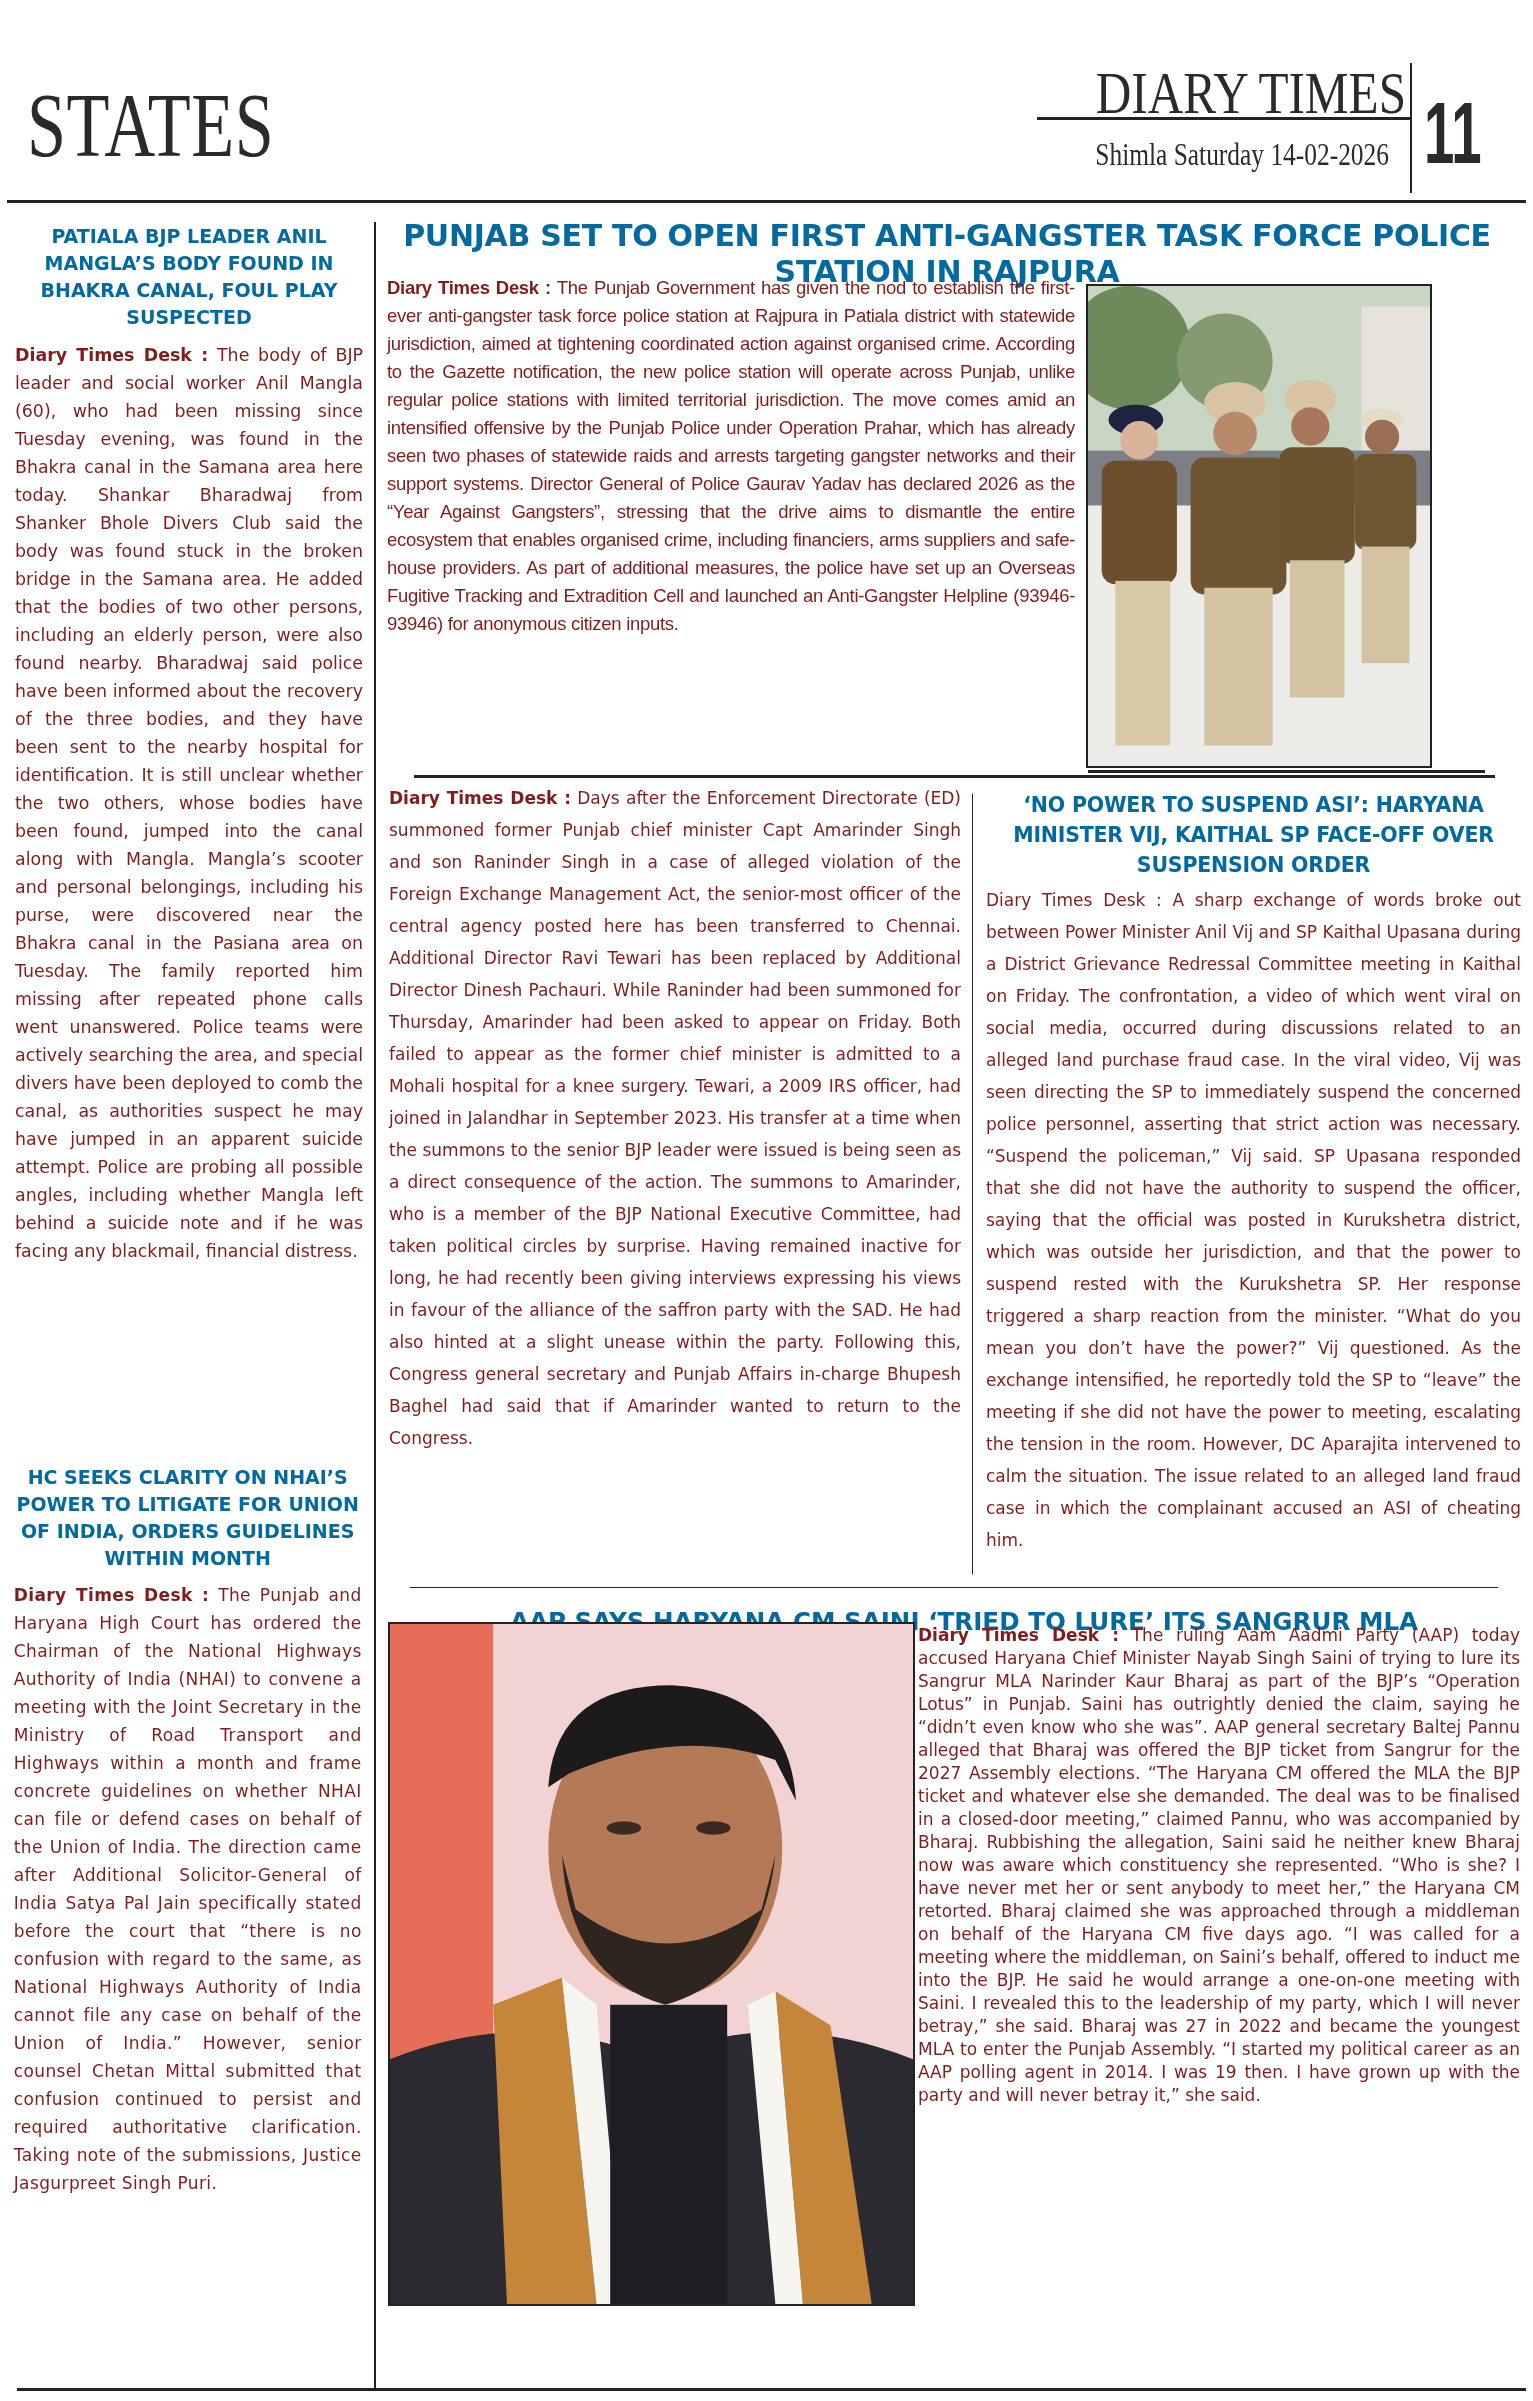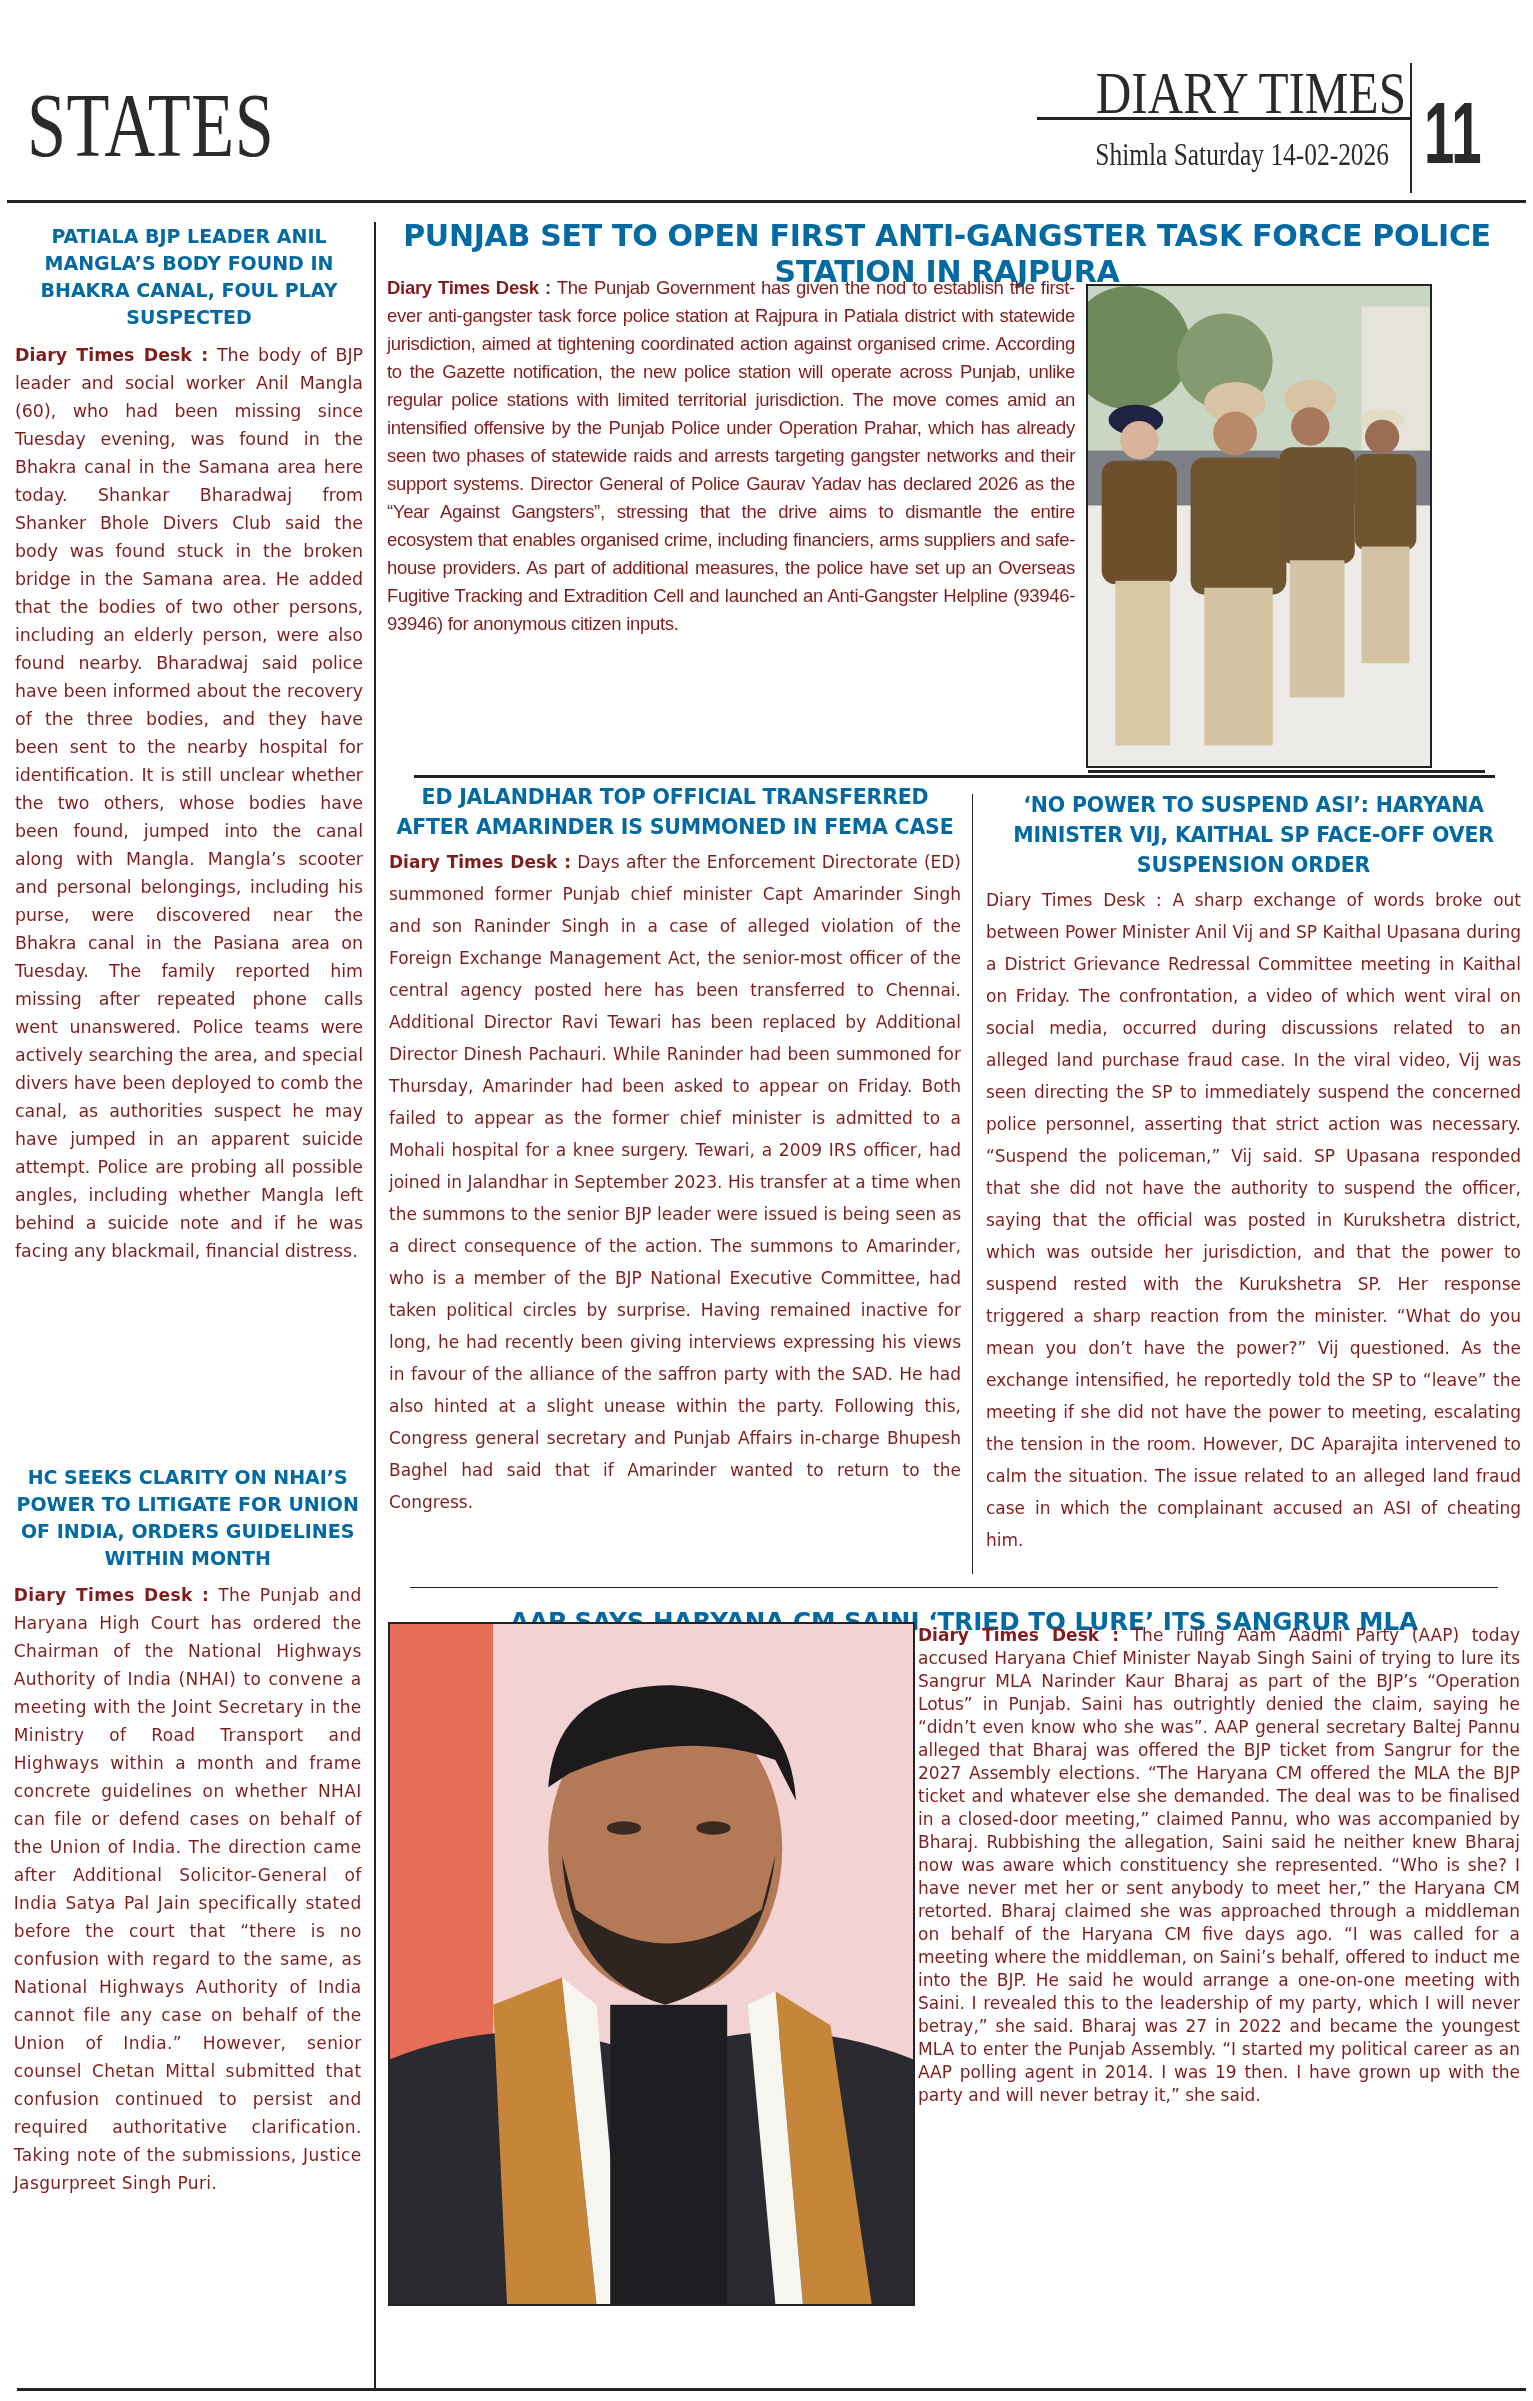--- a/index.html
+++ b/index.html
@@ -134,21 +134,20 @@
 
     <ellipse cx="430" cy="195" rx="32" ry="16" fill="#e4dbc7"></ellipse>
     <circle cx="430" cy="220" r="25" fill="#9a6e52"></circle>
     <rect x="390" y="245" width="90" height="140" rx="16" fill="#6e5630"></rect>
     <rect x="400" y="380" width="70" height="170" fill="#d3c3a2"></rect>
   </svg>
 </div>
 <div class="abs" style="left:1088px; top:770px; width:397px; height:2.7px; background:#222;"></div>
 
 <article class="abs" style="left:389px; top:782px; width:572px;">
-  <h2 class="hl hl-mid" style="margin:0 0 4.1px 0;">ED JALANDHAR TOP OFFICIAL TRANSFERRED AFTER AMARINDER IS SUMMONED IN FEMA CASE</h2>
   <p class="body body-mid" style="margin:0;"><b>Diary Times Desk :</b> <span>Days after the Enforcement Directorate (ED) summoned former Punjab chief minister Capt Amarinder Singh and son Raninder Singh in a case of alleged violation of the Foreign Exchange Management Act, the senior-most officer of the central agency posted here has been transferred to Chennai. Additional Director Ravi Tewari has been replaced by Additional Director Dinesh Pachauri. While Raninder had been summoned for Thursday, Amarinder had been asked to appear on Friday. Both failed to appear as the former chief minister is admitted to a Mohali hospital for a knee surgery. Tewari, a 2009 IRS officer, had joined in Jalandhar in September 2023. His transfer at a time when the summons to the senior BJP leader were issued is being seen as a direct consequence of the action. The summons to Amarinder, who is a member of the BJP National Executive Committee, had taken political circles by surprise. Having remained inactive for long, he had recently been giving interviews expressing his views in favour of the alliance of the saffron party with the SAD. He had also hinted at a slight unease within the party. Following this, Congress general secretary and Punjab Affairs in-charge Bhupesh Baghel had said that if Amarinder wanted to return to the Congress.</span></p>
 </article>
 
 <article class="abs" style="left:986px; top:782px; width:535px;margin-top:8px;">
   <h2 class="hl hl-mid" style="margin:0 0 4.1px 0;">‘NO POWER TO SUSPEND ASI’: HARYANA MINISTER VIJ, KAITHAL SP FACE-OFF OVER SUSPENSION ORDER</h2>
   <p class="body body-mid" style="margin:0;"><span>Diary Times Desk :</span> <span>A sharp exchange of words broke out between Power Minister Anil Vij and SP Kaithal Upasana during a District Grievance Redressal Committee meeting in Kaithal on Friday. The confrontation, a video of which went viral on social media, occurred during discussions related to an alleged land purchase fraud case. In the viral video, Vij was seen directing the SP to immediately suspend the concerned police personnel, asserting that strict action was necessary. “Suspend the policeman,” Vij said. SP Upasana responded that she did not have the authority to suspend the officer, saying that the official was posted in Kurukshetra district, which was outside her jurisdiction, and that the power to suspend rested with the Kurukshetra SP. Her response triggered a sharp reaction from the minister. “What do you mean you don’t have the power?” Vij questioned. As the exchange intensified, he reportedly told the SP to “leave” the meeting if she did not have the power to meeting, escalating the tension in the room. However, DC Aparajita intervened to calm the situation. The issue related to an alleged land fraud case in which the complainant accused an ASI of cheating him.</span></p>
 </article>
 
 <h2 class="abs hl" style="left:410px; top:1604px; width:1108px; margin:0; font-size:24.6px; line-height:36px;">AAP SAYS HARYANA CM SAINI ‘TRIED TO LURE’ ITS SANGRUR MLA</h2>
 <div class="abs photo" id="photo-saini" style="left:388px; top:1621px; width:527px; height:684px; top:1622px;">

